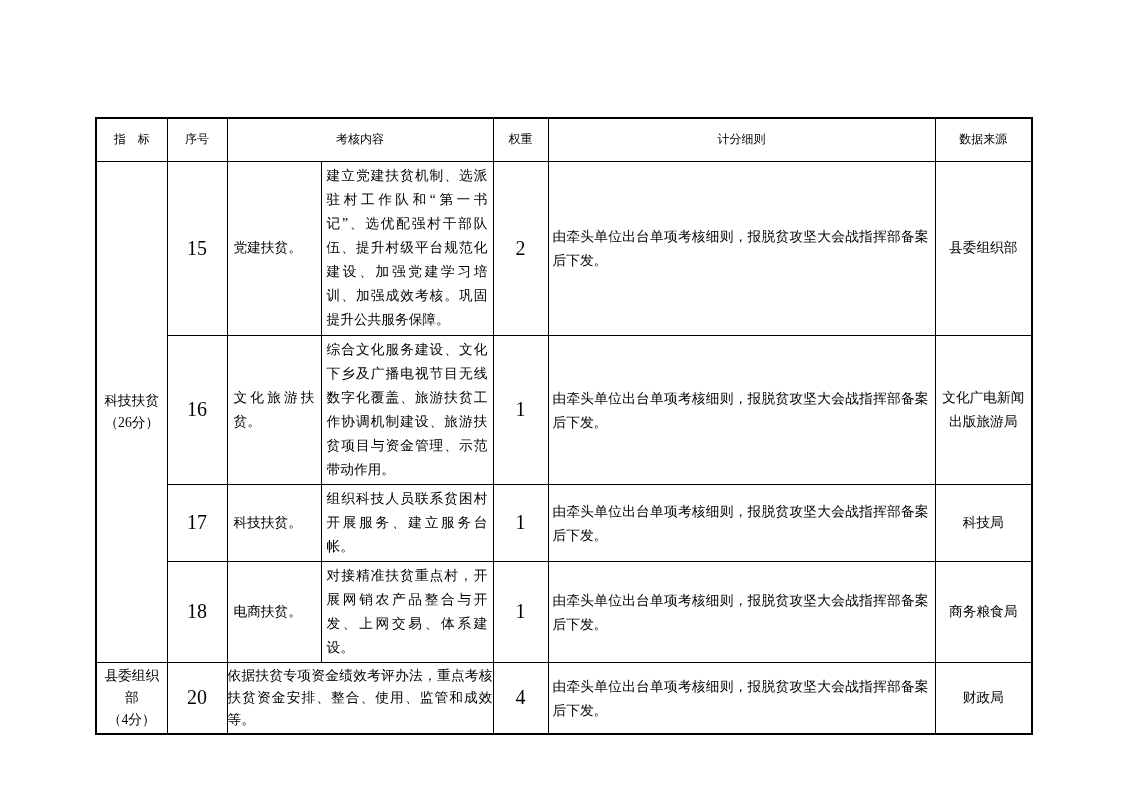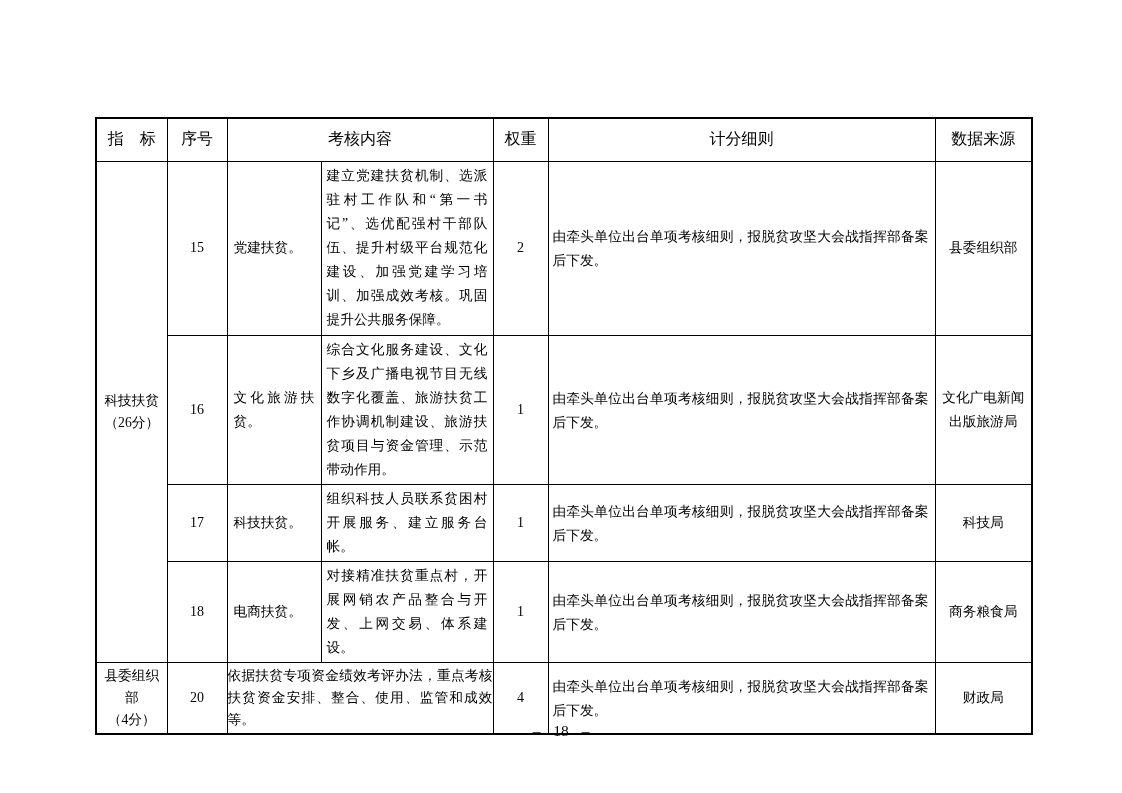--- a/index.html
+++ b/index.html
@@ -35,32 +35,32 @@
     overflow: hidden;
   }
   tr.hdr { height: 43px; }
   tr.r15 { height: 174px; }
   tr.r16 { height: 143px; }
   tr.r17 { height: 66px; }
   tr.r18 { height: 88px; }
   tr.r19 { height: 70px; }
 
   th.h {
-    font-size: 16px;
+    font-size: 12px;
     padding: 0 2px;
   }
   td.indicator {
     text-align: center;
     white-space: pre-line;
     line-height: 22px;
     padding: 0 2px;
   }
   td.num {
     text-align: center;
-    font-size: 14px;
+    font-size: 20px;
     padding: 0 2px;
   }
   td.category {
     text-align: justify;
     padding: 2px 6px;
     line-height: 24px;
   }
   td.content {
     text-align: justify;
     padding: 2px 5px;
@@ -156,15 +156,14 @@
 （4分）</td>
         <td class="num">20</td>
         <td class="content wide" colspan="2">依据扶贫专项资金绩效考评办法，重点考核扶贫资金安排、整合、使用、监管和成效等。</td>
         <td class="num">4</td>
         <td class="rule">由牵头单位出台单项考核细则，报脱贫攻坚大会战指挥部备案后下发。</td>
         <td class="source">财政局</td>
       </tr>
     </tbody>
   </table>
 
-  <div class="page-number">– 18 –</div>
 
 </div>
 
 </body></html>

